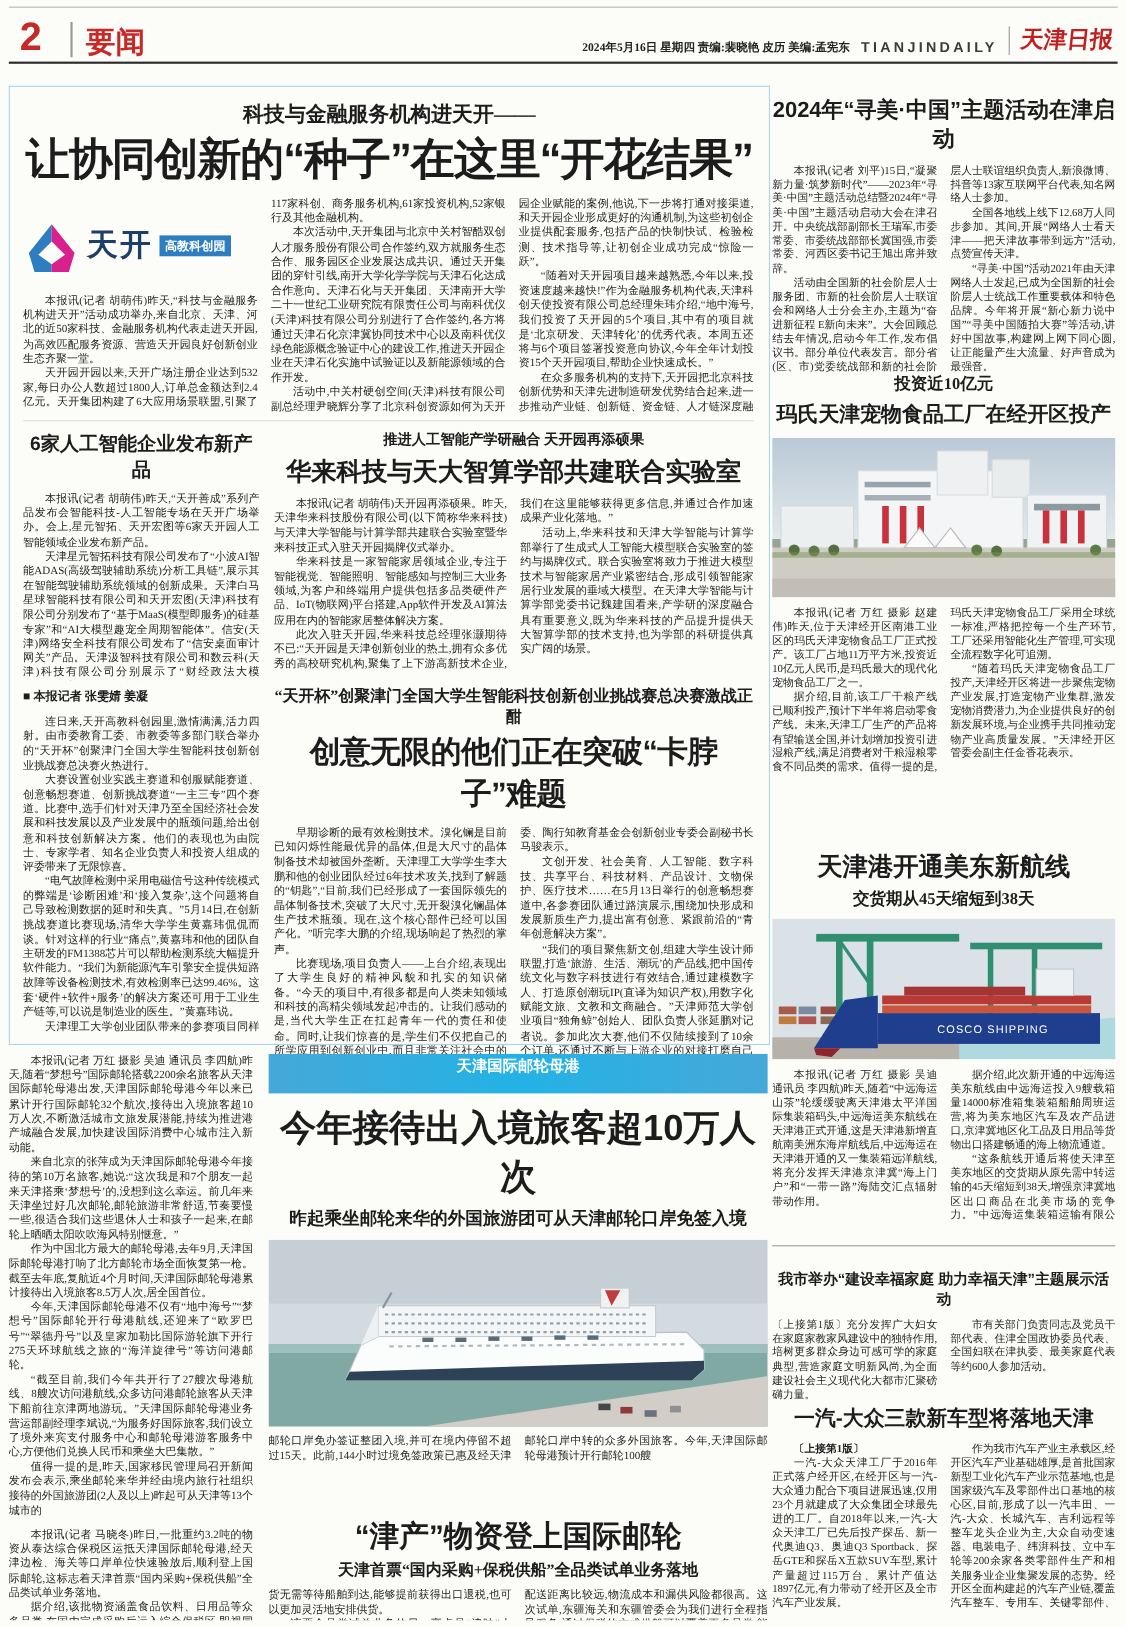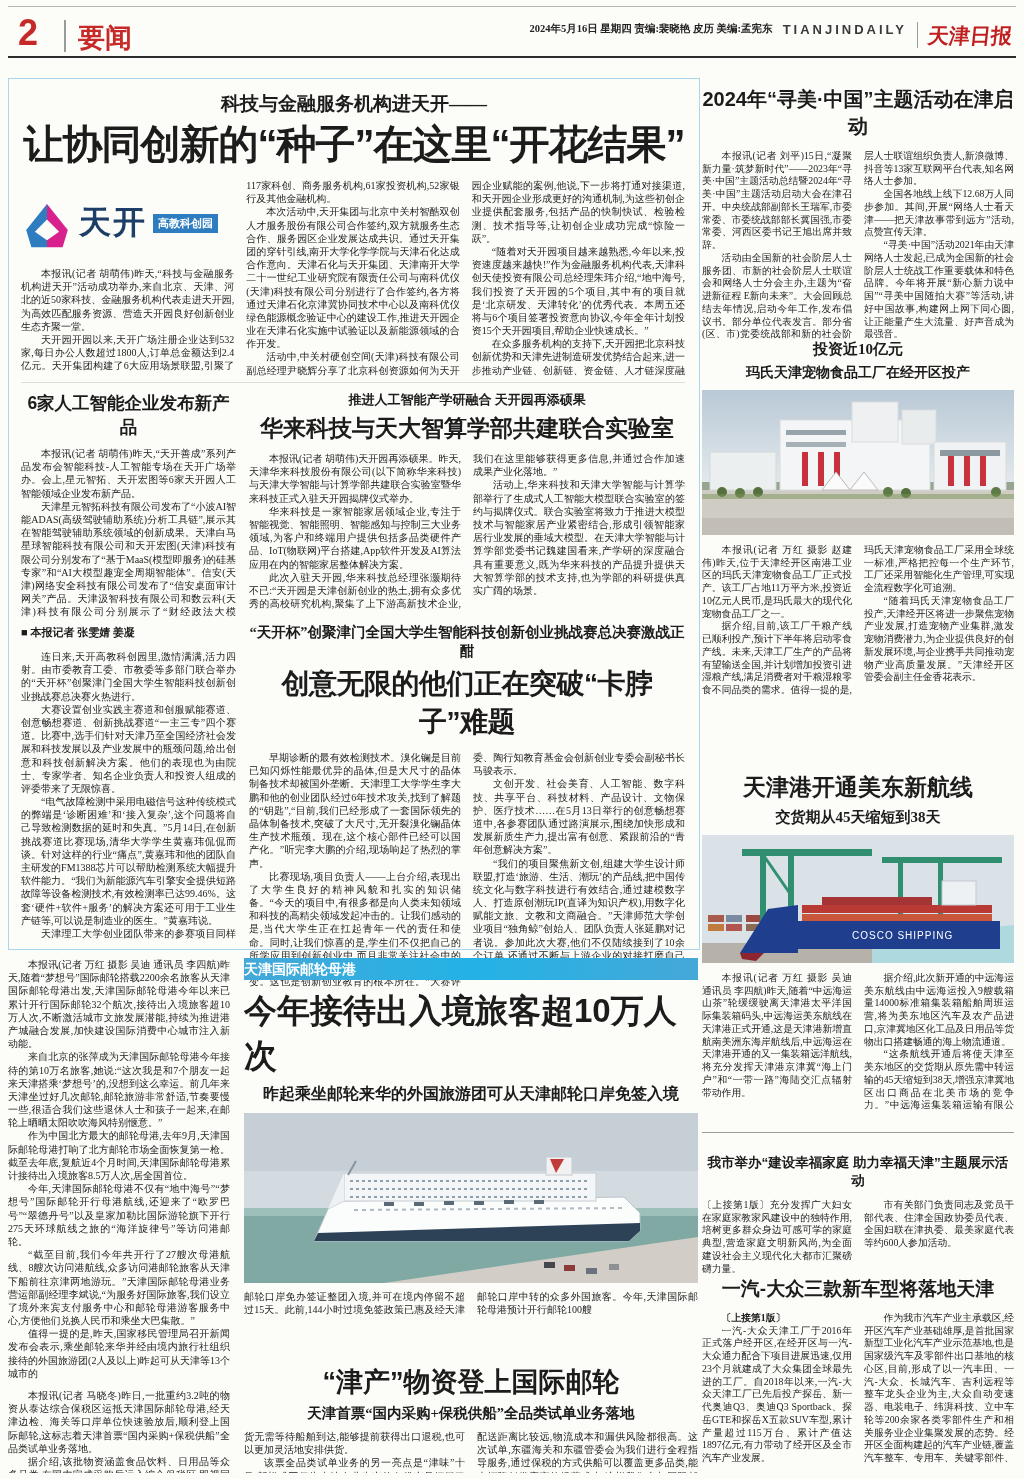--- a/index.html
+++ b/index.html
@@ -5,36 +5,36 @@
   html,body{margin:0;padding:0;}
   body{width:1024px;height:1479px;background:#f6f5f1;font-family:"Liberation Serif","DejaVu Serif",serif;color:#1c1c1c;}
   #paper{position:relative;width:1024px;height:1479px;background:#fcfcf9;overflow:hidden;}
   .sans{font-family:"Liberation Sans","DejaVu Sans",sans-serif;}
   
   .toprule{position:absolute;left:8px;right:8px;top:6px;height:1px;background:#b5b5b5;}
   .botrule{position:absolute;left:8px;right:8px;top:56px;height:2px;background:#2d2d2d;}
   .pageno{position:absolute;left:18px;top:12px;font-size:36px;font-weight:bold;color:#c62a28;}
   .secdiv{position:absolute;left:64px;top:20px;width:2px;height:32px;background:#9a9a9a;}
   .secname{position:absolute;left:78px;top:20px;font-size:27px;font-weight:bold;color:#c62a28;}
-  .hright{position:absolute;right:12px;top:22px;display:flex;align-items:flex-start;gap:10px;}
+  .hright{position:absolute;right:12px;top:22px;display:flex;align-items:flex-end;gap:10px;}
   .dateline{font-size:10.5px;color:#222;font-weight:bold;}
   .mast-en{font-size:13px;font-weight:bold;letter-spacing:3px;color:#3a3a3a;}
   .mast-div{width:1px;height:26px;background:#999;}
   .mast-cn{font-size:21px;font-weight:bold;color:#c01f1f;transform:skewX(-6deg);}
   
   .p{margin:0;text-indent:2em;font-size:10px;line-height:1.32;text-align:justify;}
   .noindent{text-indent:0;}
   .kicker{font-weight:bold;text-align:center;}
   
   .leftbox{position:absolute;left:8px;top:78px;width:690px;height:870px;border:1px solid #a9d6ea;background:#fcfcf9;}
   .lead-kicker{position:absolute;top:12px;left:0;width:100%;font-size:19px;}
   .lead-headline{position:absolute;top:38px;left:0;width:100%;text-align:center;font-size:40px;font-weight:900;letter-spacing:-1px;}
   .lead-body{position:absolute;left:12px;top:100px;width:664px;height:198px;columns:3;column-gap:12px;overflow:hidden;}
   .logo-block{height:88px;display:flex;align-items:center;gap:6px;break-inside:avoid;}
-  .logo-cn{font-size:32px;font-weight:bold;color:#1d3e66;letter-spacing:2px;}
+  .logo-cn{font-size:28px;font-weight:bold;color:#1d3e66;letter-spacing:2px;}
   .logo-badge{background:#2e7dc0;color:#fff;font-size:11px;font-weight:bold;padding:2px 5px;}
   .sep1{position:absolute;left:12px;top:303px;width:664px;height:1px;background:#ddd;}
   .ai6{position:absolute;left:12px;top:312px;width:215px;height:228px;overflow:hidden;}
   .ai6-h{font-size:17.5px;font-weight:900;text-align:center;margin:0 0 8px 0;}
   .hualai{position:absolute;left:240px;top:312px;width:436px;height:228px;overflow:hidden;}
   .hualai-k{font-size:13px;margin:0 0 4px 0;}
   .hualai-h{font-size:23px;font-weight:900;text-align:center;margin:0 0 8px 0;}
   .cols2{columns:2;column-gap:12px;overflow:hidden;}
   .hualai-body{height:164px;}
   .tkb{position:absolute;left:12px;top:544px;width:664px;height:316px;}
@@ -42,37 +42,37 @@
   .tkb-byline{font-size:11px;font-weight:bold;margin:2px 0 10px 0;}
   .tkb-right{position:absolute;left:228px;top:0;width:436px;height:316px;}
   .tkb-k{font-size:14.5px;margin:0 0 4px 0;}
   .tkb-h{font-size:28px;font-weight:900;text-align:center;margin:0 0 10px 0;letter-spacing:-0.5px;}
   .tkb-main{height:238px;}
   
   .southwest{position:absolute;left:8px;top:958px;width:690px;height:515px;}
   .sw-left{position:absolute;left:0;top:0;width:222px;height:515px;overflow:hidden;}
   .gaptop{margin-top:9px;}
   .sw-right{position:absolute;left:236px;top:0;width:454px;height:515px;overflow:hidden;}
-  .banner{height:22px;line-height:22px;color:#fff;font-weight:bold;font-size:14px;background:linear-gradient(90deg,#45a8d8,#23b2e6 50%,#45a8d8);}
-  .cruise-h{font-size:33px;font-weight:900;text-align:left;margin:9px 0 0 0;}
+  .banner{height:36px;line-height:22px;text-align:center;color:#fff;font-weight:bold;font-size:14px;background:linear-gradient(90deg,#45a8d8,#23b2e6 50%,#45a8d8);}
+  .cruise-h{font-size:33px;font-weight:900;text-align:center;margin:9px 0 0 0;}
   .cruise-sub{font-size:16px;font-weight:bold;text-align:center;margin:5px 0 0 0;}
   .photo{display:block;margin-top:8px;}
   .cruise-more{margin-top:7px;height:64px;}
   .jc-h{font-size:27px;font-weight:900;text-align:center;margin:10px 0 0 0;}
   .jc-sub{font-size:14.5px;font-weight:bold;text-align:center;margin:4px 0 0 0;}
   .jc-main{margin-top:7px;height:90px;}
   
   .eastcol{position:absolute;left:702px;top:78px;width:312px;height:1395px;}
   .art{position:absolute;left:0;width:312px;}
   .xm{top:8px;}
   .xm-h{font-size:20px;font-weight:900;text-align:center;margin:0;}
   .xm-body{margin-top:10px;height:200px;}
   .mars{top:262px;}
   .mars-k{font-size:15px;margin:0;}
-  .mars-h{font-size:14px;font-weight:900;text-align:center;margin:5px 0 0 0;}
+  .mars-h{font-size:19px;font-weight:900;text-align:center;margin:5px 0 0 0;}
   .mars-body{margin-top:9px;height:212px;}
   .port{top:694px;}
   .port-h{font-size:23px;font-weight:900;text-align:center;margin:0;}
   .port-sub{font-size:15px;font-weight:bold;text-align:center;margin:5px 0 0 0;}
   .port-body{margin-top:9px;height:142px;}
   .divline{position:absolute;top:1054px;left:0;width:312px;height:1px;background:#9c9c9c;}
   .family{top:1076px;}
   .family-h{font-size:13.5px;font-weight:900;text-align:center;margin:0;}
   .family-body{margin-top:9px;height:86px;}
   .faw{top:1198px;}

